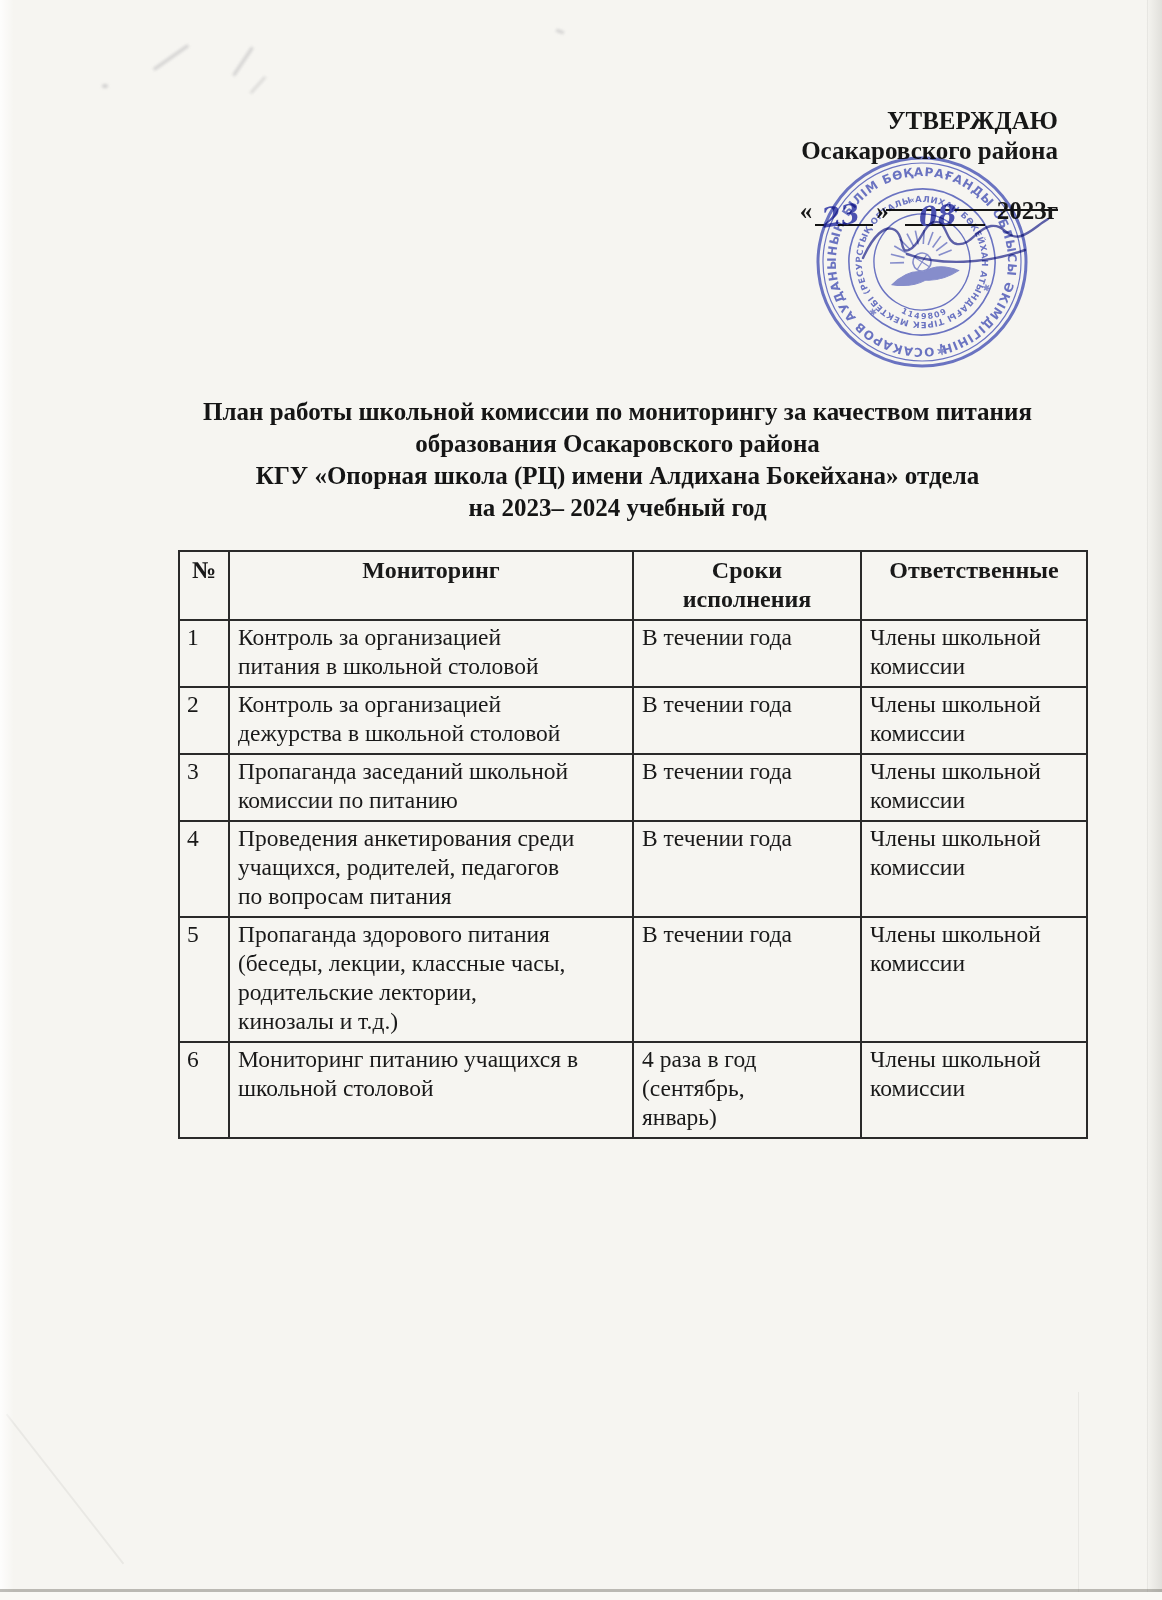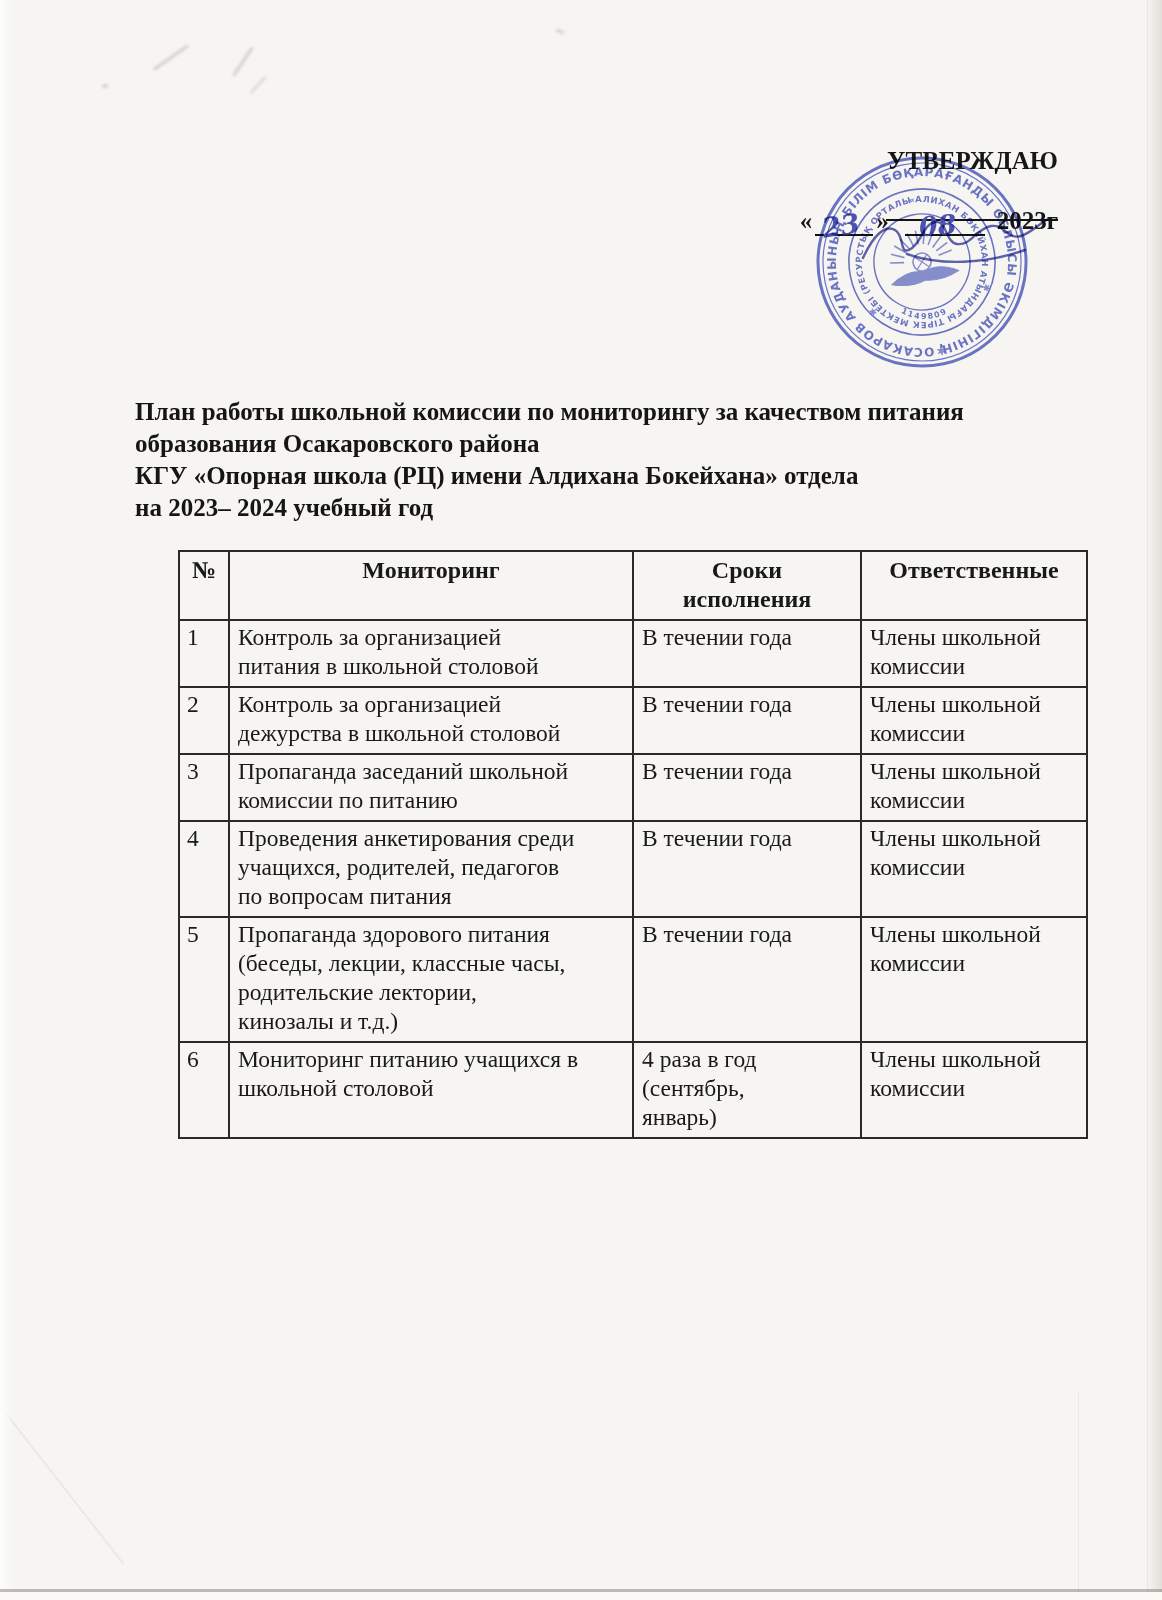--- a/index.html
+++ b/index.html
@@ -29,41 +29,41 @@
   .sm5 { left:556px; top:30px; width:8px; height:3px; transform:rotate(20deg); }
   .crease-bl { position:absolute; left:-30px; top:1488px; width:190px; height:2px;
     background:rgba(0,0,0,.05); transform:rotate(52deg); z-index:5; }
   .crease-v { position:absolute; left:1078px; top:1392px; width:1px; height:208px;
     background:rgba(0,0,0,.05); z-index:5; }
 
   
   .approval {
     position:absolute; top:106px; right:104px; width:620px;
     text-align:right; font-weight:bold; font-size:25px; line-height:30px;
-    color:#171717; z-index:2;margin-top:40px;
+    color:#171717; z-index:2;
   }
   .sig-row { margin-top:22px; height:6px; }
   .sig-underline { display:inline-block; width:172px; border-bottom:2.4px solid #141414; height:4px; }
   .approval-name { margin-top:2px; }
   .date-row { margin-top:2px; display:flex; justify-content:flex-end; align-items:flex-end; }
   .blank { display:inline-block; position:relative; border-bottom:2.4px solid #141414; height:27px; }
   .b1 { width:58px; margin:0 3px; }
   .b2 { width:80px; margin-left:16px; margin-right:12px; }
   .hw {
     position:absolute; left:7px; bottom:-7px;
     font-style:italic; font-weight:600; color:#4b51b0;
     font-size:27px; transform:rotate(-9deg);
     font-family:"DejaVu Serif",serif; white-space:nowrap;
   }
   .hw2 { transform:rotate(-5deg); left:14px; }
 
   
   .doc-title {
     position:absolute; top:396px; left:135px; width:965px;
-    font-weight:bold; font-size:25px; line-height:32px;
+    text-align:center; font-weight:bold; font-size:25px; line-height:32px;
     color:#151515; z-index:2;
   }
 
   
   .plan-table {
     position:absolute; left:178px; top:550px; width:908px;
     border-collapse:collapse; table-layout:fixed;
     font-size:23.5px; line-height:29px; color:#191919; z-index:2;
   }
   .plan-table th, .plan-table td {
@@ -91,20 +91,21 @@
 <div class="smudge sm1"></div>
 <div class="smudge sm2"></div>
 <div class="smudge sm3"></div>
 <div class="smudge sm4"></div>
 <div class="smudge sm5"></div>
 <div class="crease-bl"></div>
 <div class="crease-v"></div>
 
 <div class="approval">
   <div>УТВЕРЖДАЮ</div>
+  <div>Осакаровского района</div>
   <div class="sig-row">
     <span class="sig-underline"></span>
   </div>
   <div class="date-row">
     <span>«</span>
       <span class="blank b1">
         <i class="hw">23</i>
       </span>
       <span>»</span>
       <span class="blank b2">

